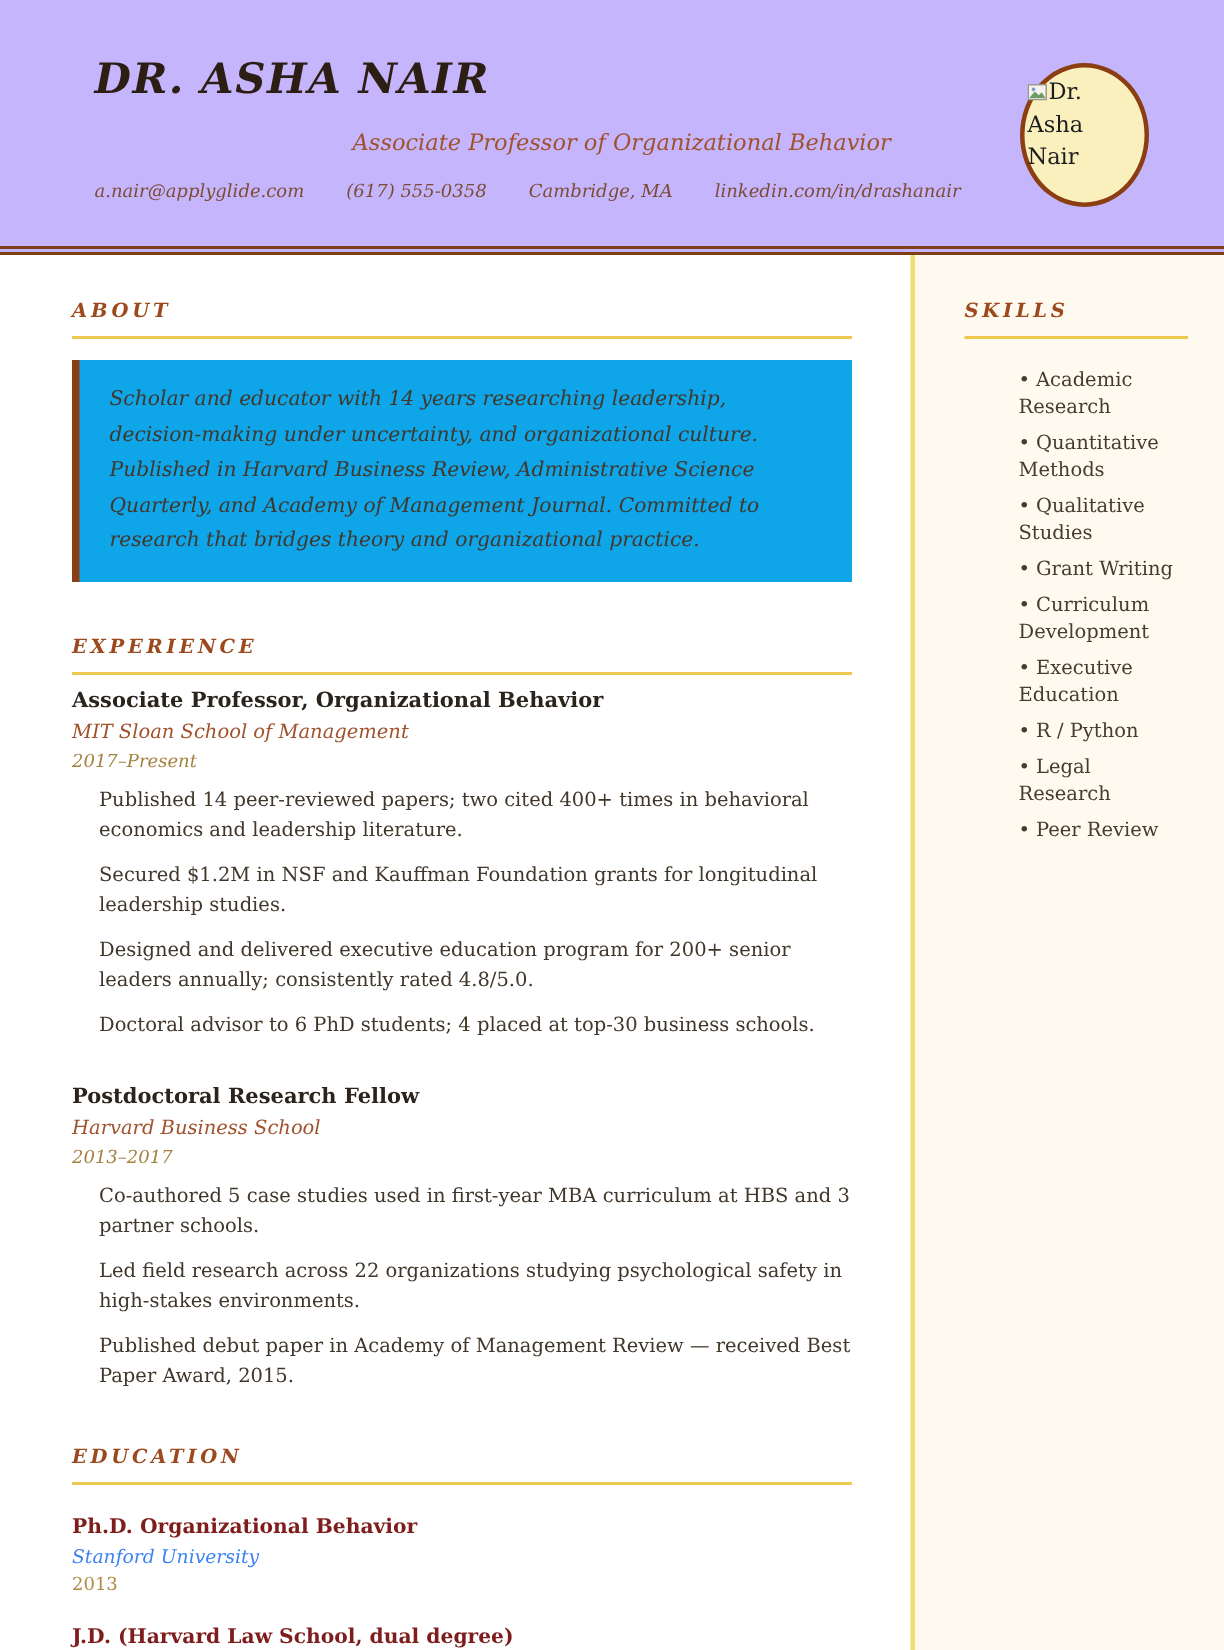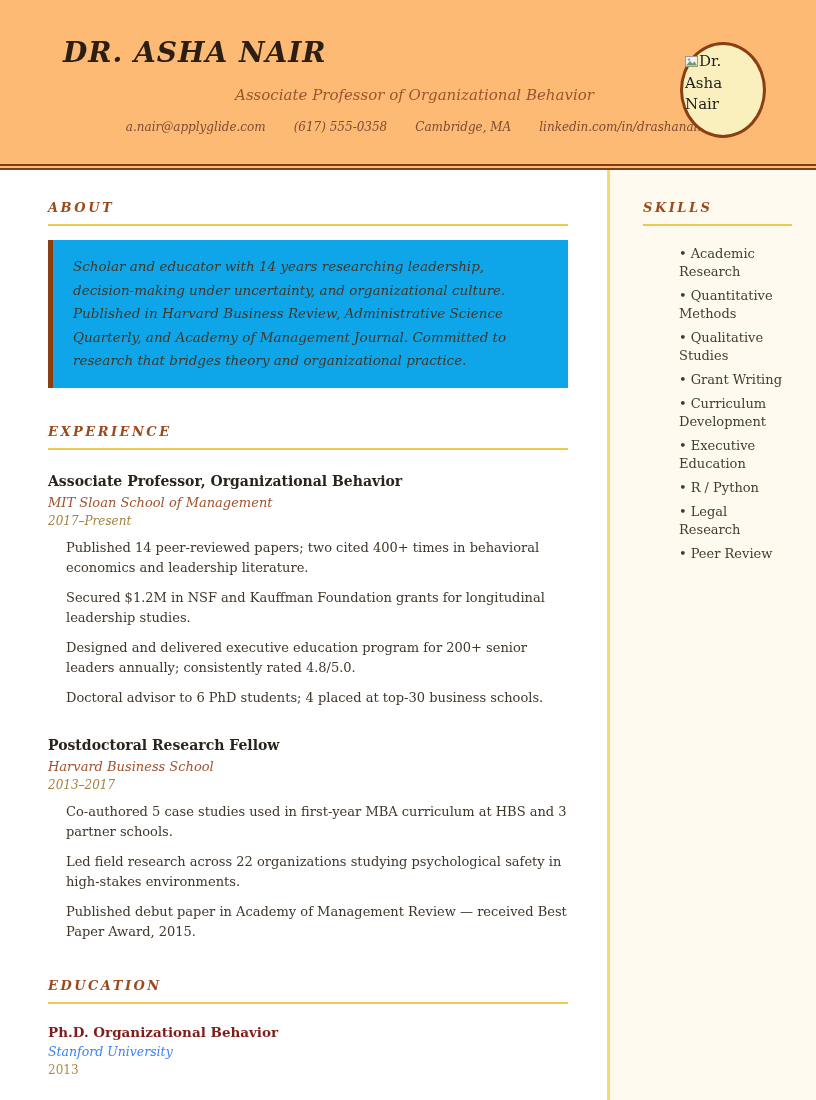--- a/index.html
+++ b/index.html
@@ -9,21 +9,21 @@
     height: 1100px;
     background: #ffffff;
     font-family: "DejaVu Serif", "Liberation Serif", serif;
     color: #3c332a;
     overflow: hidden;
   }
 
   
   .header {
     position: relative;
-    background: #fdba74;
+    background: #c4b5fd;
     border-bottom: 6px double #7e3f16;
     padding: 36px 50px 28px 63px;
     height: 170px;
   }
   .name {
     font-size: 28px;
     font-weight: bold;
     font-style: italic;
     letter-spacing: 1px;
     color: #2d1e14;
@@ -38,21 +38,20 @@
     text-align: center;
   }
   .contact-row {
     margin-top: 15px;
     font-size: 12px;
     font-style: italic;
     color: #7d4b33;
     display: flex;
     gap: 28px;
     line-height: 15px;
-    justify-content: center;
   }
   .photo {
     position: absolute;
     top: 42px;
     right: 50px;
     width: 86px;
     height: 96px;
     border: 3px solid #8b3e12;
     border-radius: 50%;
     background: #faf0be;
@@ -105,21 +104,21 @@
     border-left: 5px solid #8b3e12;
     padding: 15px 20px;
     font-style: italic;
     font-size: 13.5px;
     line-height: 23.5px;
     color: #42372b;
   }
 
   
   .section { margin-top: 36px; }
-  .job { margin-top: 22px; }
+  .job { margin-top: 8px; }
   .job + .job { margin-top: 28px; }
   .job-title { font-size: 14px; font-weight: bold; color: #2b241c; line-height: 18px; }
   .org { margin-top: 4px; font-size: 13px; font-style: italic; color: #a0522d; line-height: 17px; }
   .dates { margin-top: 3px; font-size: 12px; font-style: italic; color: #a5813f; line-height: 15px; }
   .bullets { list-style: none; margin-top: 9px; padding-left: 18px; }
   .bullets li { font-size: 13px; line-height: 20px; color: #40362a; margin-bottom: 10px; }
 
   .edu { margin-top: 20px; }
   .edu-title { font-size: 13.5px; font-weight: bold; color: #7f1d1d; line-height: 17px; }
   .edu-school { margin-top: 3px; font-size: 12.5px; font-style: italic; color: #3b82f6; line-height: 16px; }

